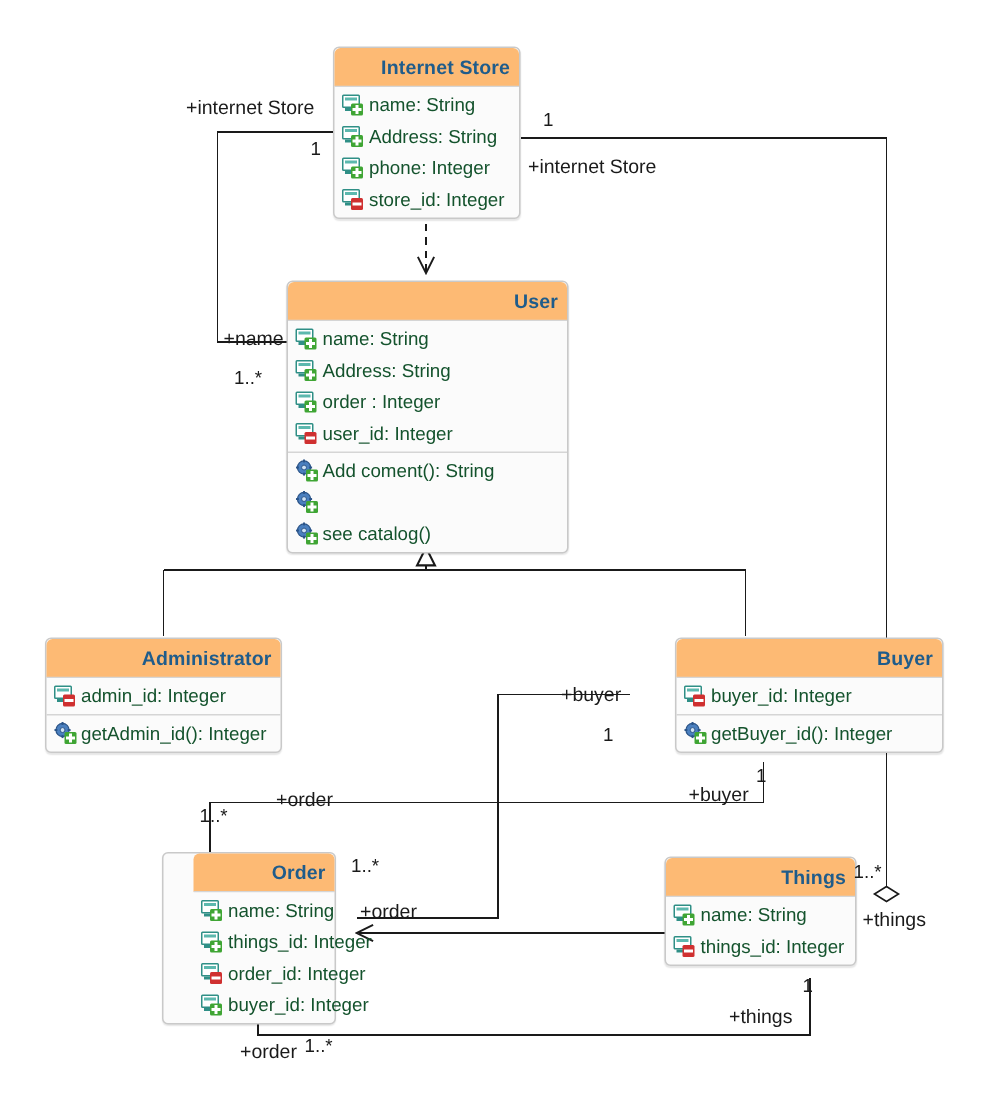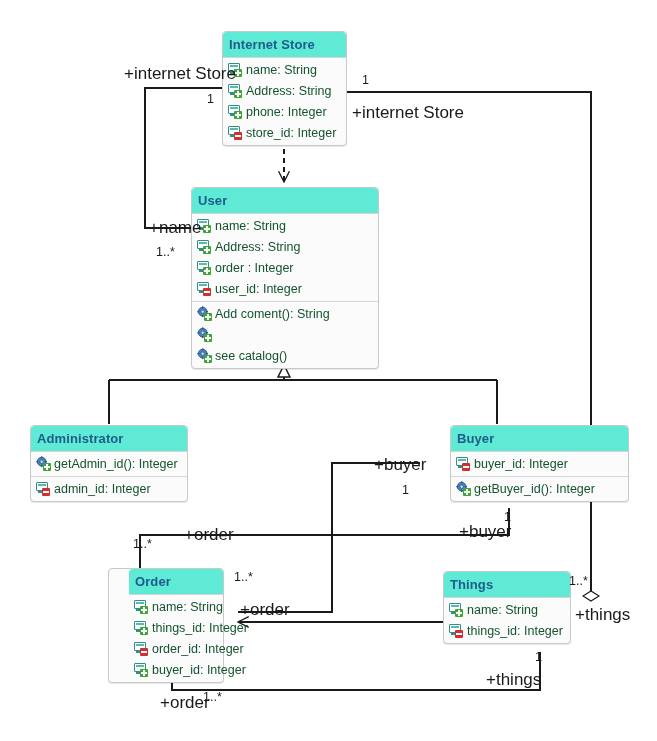--- a/index.html
+++ b/index.html
@@ -31,26 +31,26 @@
   
   .uml-class {
     position: absolute;
     background: #fbfbfb;
     border: 1px solid #c9c9c9;
     border-radius: 4px;
     box-sizing: border-box;
     box-shadow: 0 1px 1px rgba(0,0,0,0.10);
   }
   .uml-title {
-    text-align: left;
+    text-align: right;
     font-weight: bold;
     font-size: 13px;
     color: #1f5c8b;
     padding: 5px 6px 5px 6px;
-    background: #5eead4;
+    background: #fdba74;
     border-top-left-radius: 4px;
     border-top-right-radius: 4px;
     border-bottom: 1px solid #d5d5d5;
     letter-spacing: 0.1px;
   }
   .uml-compartment {
     padding: 1px 0 2px 0;
   }
   .uml-compartment + .uml-compartment {
     border-top: 1px solid #d5d5d5;
@@ -113,21 +113,21 @@
   }
   .mi.op .gear {
     position: absolute;
     left: 0; top: 0;
     width: 13px; height: 13px;
   }
 
   
   .edge-label {
     position: absolute;
-    font-size: 17px;
+    font-size: 13px;
     color: #1a1a1a;
     white-space: nowrap;
     background: transparent;
   }
   .edge-label.mult { font-size: 12.5px; }
 </style>
 </head>
 <body>
 
 <div id="canvas">
@@ -294,46 +294,46 @@
         </span>
         <span class="feat-label">see catalog()</span>
       </div>
     </div>
   </div>
 
   <div class="uml-class" style="left:30px; top:425px; width:158px;">
     <div class="uml-title">Administrator</div>
     <div class="uml-compartment">
       <div class="uml-feature">
+        <span class="mi">
+            <span class="scr"></span>
+            <span class="scr-base"></span>
+            <span class="badge-minus"></span>
+          </span>
+        <span class="feat-label">admin_id: Integer</span>
+      </div>
+    </div>
+    <div class="uml-compartment">
+      <div class="uml-feature">
         <span class="mi op">
           <svg class="gear" viewBox="0 0 16 16">
               <circle cx="7" cy="7" r="5.4" fill="#4a7fbf" stroke="#2b5488" stroke-width="1"></circle>
               <circle cx="7" cy="7" r="2" fill="#cfe2f5" stroke="#2b5488" stroke-width="0.8"></circle>
               <g fill="#2b5488">
                 <rect x="6.2" y="0.4" width="1.6" height="2.4"></rect>
                 <rect x="6.2" y="11.2" width="1.6" height="2.4"></rect>
                 <rect x="0.4" y="6.2" width="2.4" height="1.6"></rect>
                 <rect x="11.2" y="6.2" width="2.4" height="1.6"></rect>
               </g>
             </svg>
           <span class="badge-plus" style="left:7px; top:7px;"></span>
         </span>
         <span class="feat-label">getAdmin_id(): Integer</span>
       </div>
     </div>
-    <div class="uml-compartment">
-      <div class="uml-feature">
-        <span class="mi">
-            <span class="scr"></span>
-            <span class="scr-base"></span>
-            <span class="badge-minus"></span>
-          </span>
-        <span class="feat-label">admin_id: Integer</span>
-      </div>
-    </div>
   </div>
 
   <div class="uml-class" style="left:420px; top:425px; width:179px;margin-left:30px;">
     <div class="uml-title">Buyer</div>
     <div class="uml-compartment">
       <div class="uml-feature">
         <span class="mi">
             <span class="scr"></span>
             <span class="scr-base"></span>
             <span class="badge-minus"></span>

